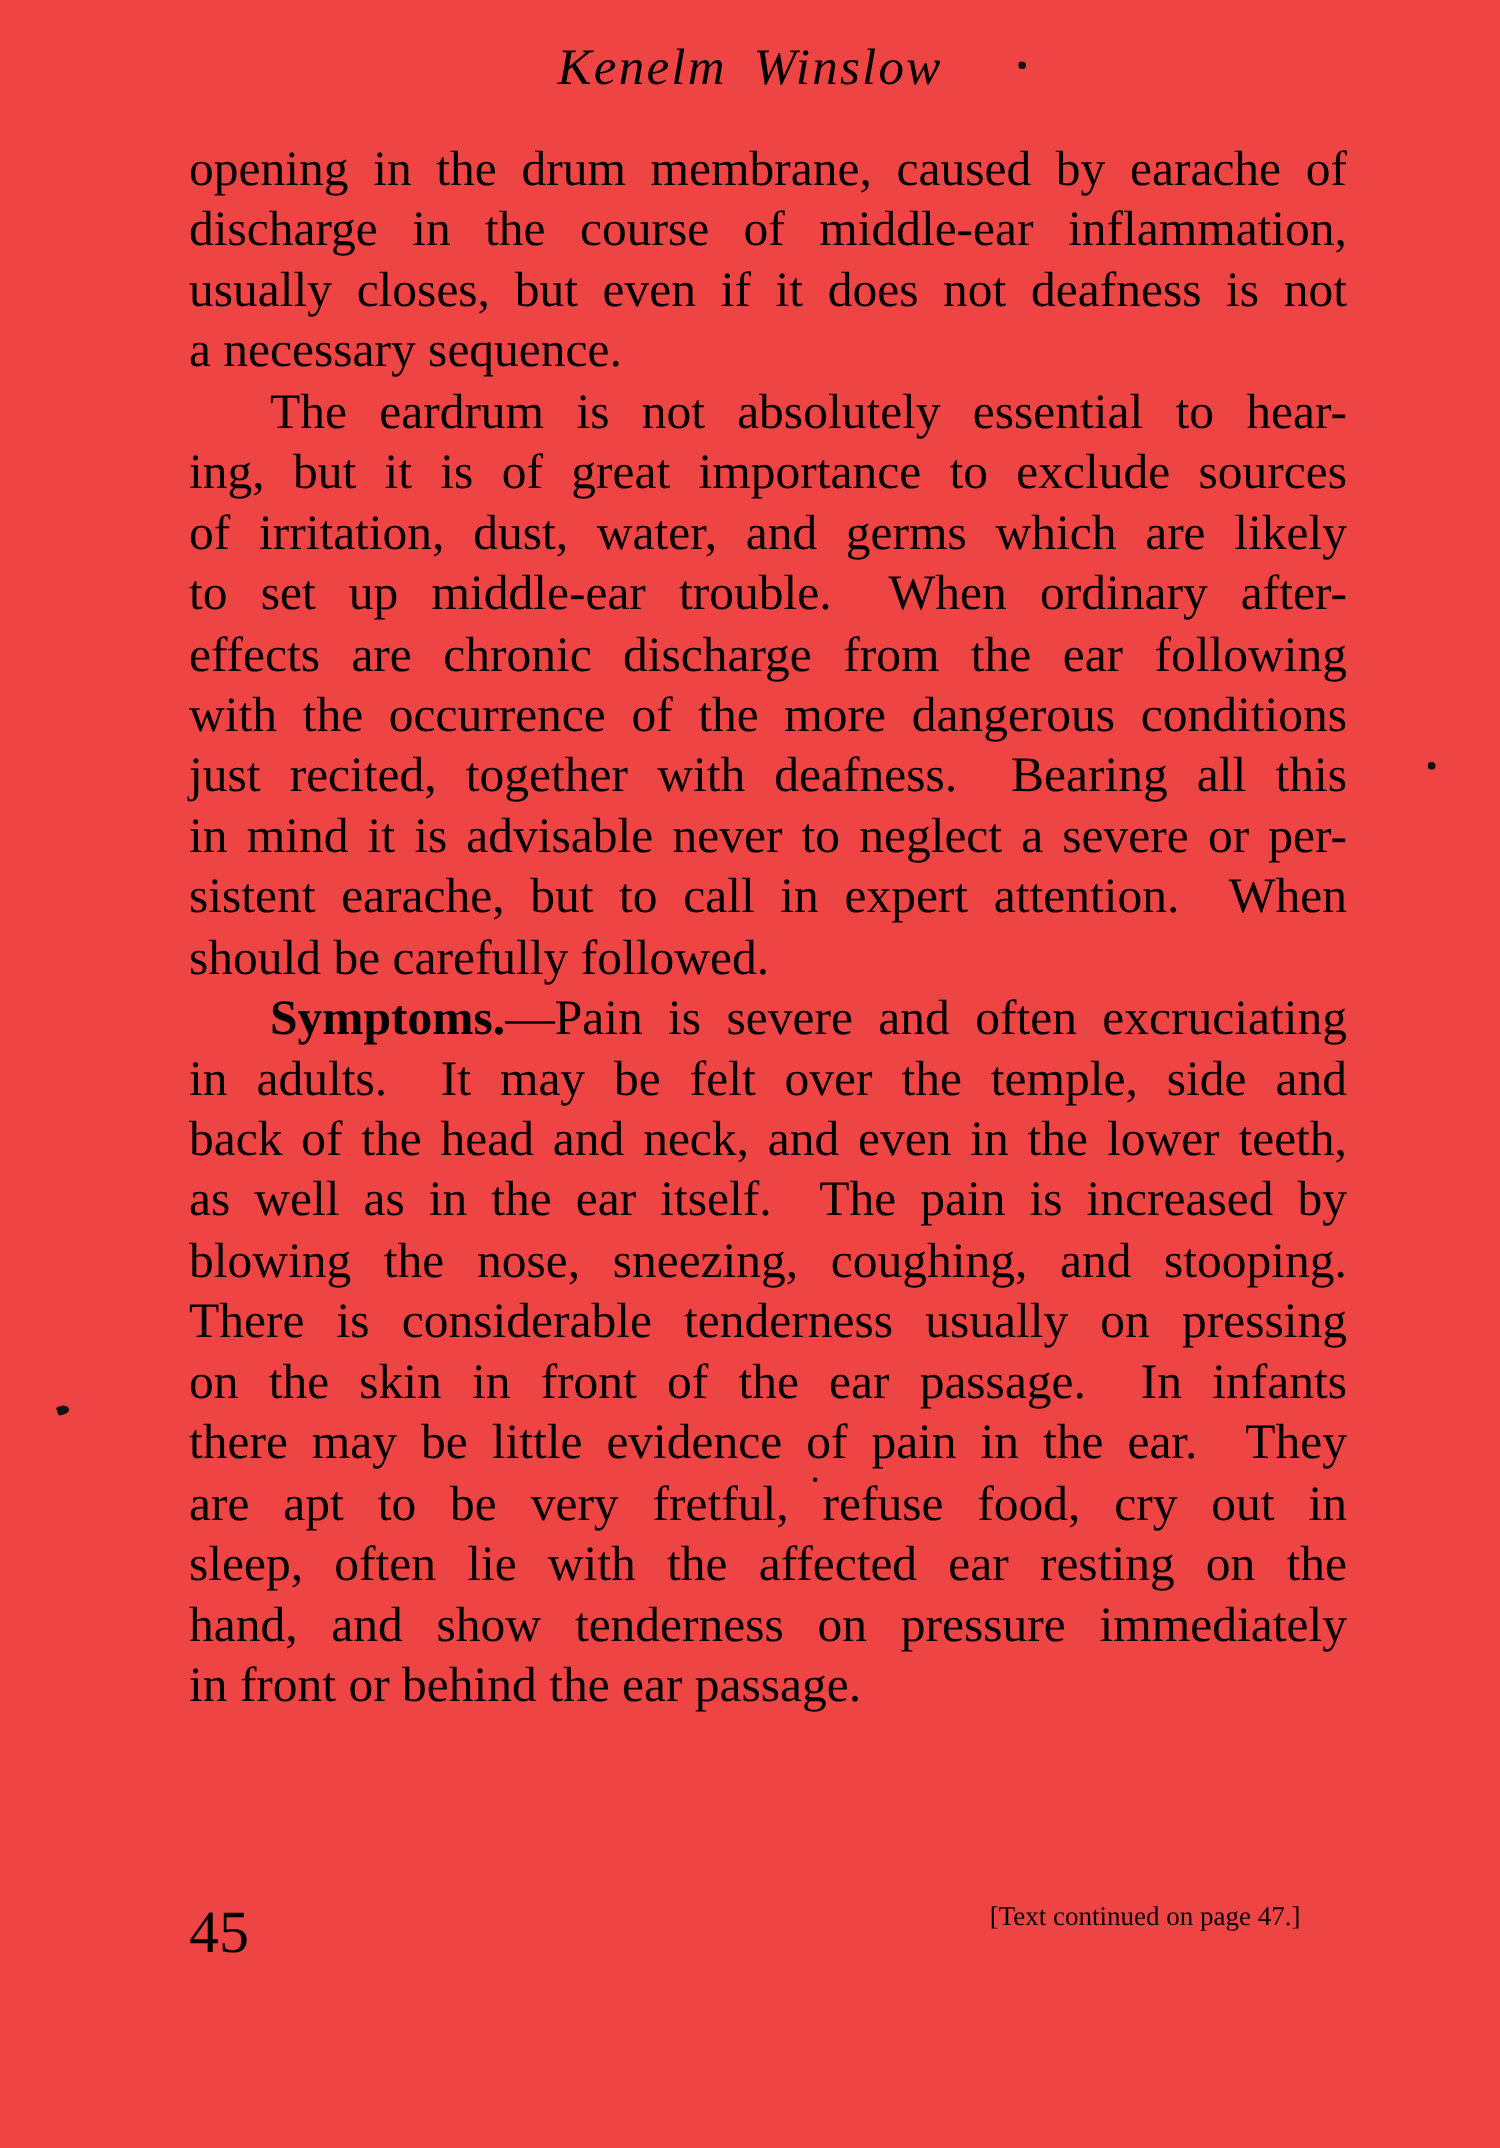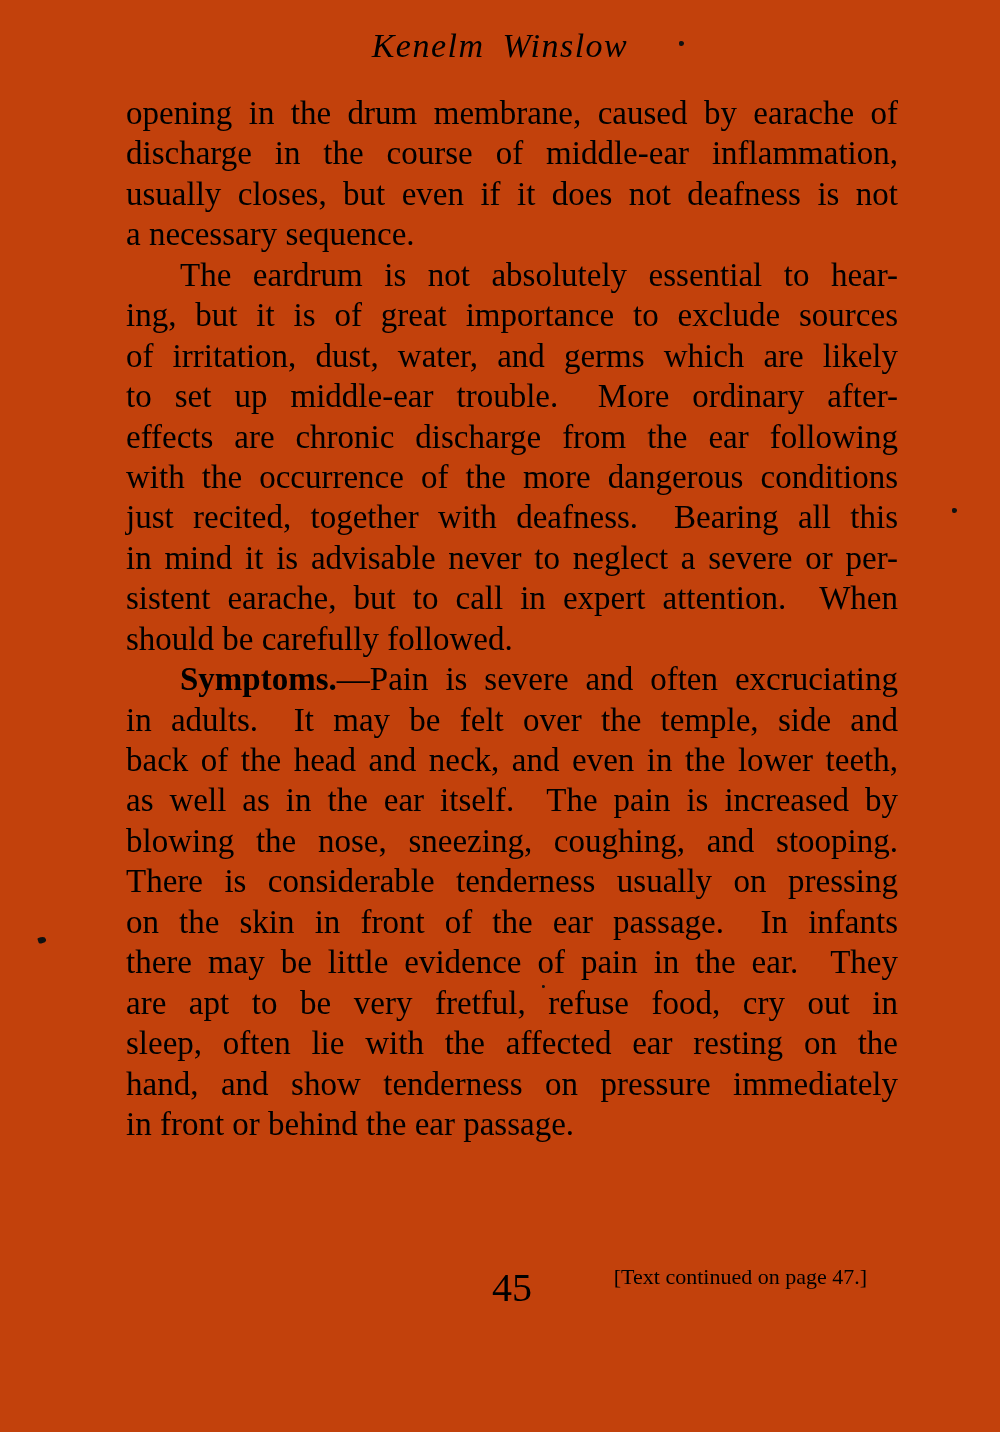--- a/index.html
+++ b/index.html
@@ -6,21 +6,21 @@
   body {
     width: 1000px; height: 1432px;
     background: #ffffff;
     position: relative;
     overflow: hidden;
     font-family: "Liberation Serif", "DejaVu Serif", serif;
     color: #000000;
   }
   .page {
     position: absolute; inset: 0;
-    background: #c2410c;
+    background: #ef4444;
   }
   .running-header {
     position: absolute;
     top: 26px; left: 0; width: 1000px;
     text-align: center;
     font-style: italic;
     font-size: 34px;
     letter-spacing: 1.5px;
     word-spacing: 8px;
     line-height: 40px;
@@ -37,29 +37,29 @@
     height: 40.45px;
     overflow: visible;
   }
   .line.indent { padding-left: 54px; }
   .line.last { text-align-last: left; }
   .line b { font-weight: bold; }
   .footer-note {
     position: absolute;
     top: 1263px;
     right: 133px;
-    font-size: 22px;
+    font-size: 18px;
     line-height: 28px;
     margin-left: 32px;
   }
   .page-number {
     position: absolute;
     top: 1266px;
     left: 126px; width: 772px;
-    text-align: center;
+    text-align: left;
     font-size: 40px;
     line-height: 44px;
   }
   .speck {
     position: absolute;
     background: #111;
     border-radius: 40% 60% 55% 45%;
   }
   .speck.header-dot { left: 679px; top: 41px; width: 5px; height: 5px; }
   .speck.left-margin-mark { left: 38px; top: 937px; width: 8px; height: 6px; transform: rotate(-18deg); border-radius: 20% 80% 60% 40%; }
@@ -74,21 +74,21 @@
   <div class="running-header">Kenelm Winslow</div>
 
   <div class="text-block">
       <div class="line">opening in the drum membrane, caused by earache of</div>
       <div class="line">discharge in the course of middle-ear inflammation,</div>
       <div class="line">usually closes, but even if it does not deafness is not</div>
       <div class="line last">a necessary sequence.</div>
       <div class="line indent">The eardrum is not absolutely essential to hear-</div>
       <div class="line">ing, but it is of great importance to exclude sources</div>
       <div class="line">of irritation, dust, water, and germs which are likely</div>
-      <div class="line">to set up middle-ear trouble.  More ordinary after-</div>
+      <div class="line">to set up middle-ear trouble.  When ordinary after-</div>
       <div class="line">effects are chronic discharge from the ear following</div>
       <div class="line">with the occurrence of the more dangerous conditions</div>
       <div class="line">just recited, together with deafness.  Bearing all this</div>
       <div class="line">in mind it is advisable never to neglect a severe or per-</div>
       <div class="line">sistent earache, but to call in expert attention.  When</div>
       <div class="line last">should be carefully followed.</div>
       <div class="line indent"><b>Symptoms.</b>—Pain is severe and often excruciating</div>
       <div class="line">in adults.  It may be felt over the temple, side and</div>
       <div class="line">back of the head and neck, and even in the lower teeth,</div>
       <div class="line">as well as in the ear itself.  The pain is increased by</div>

